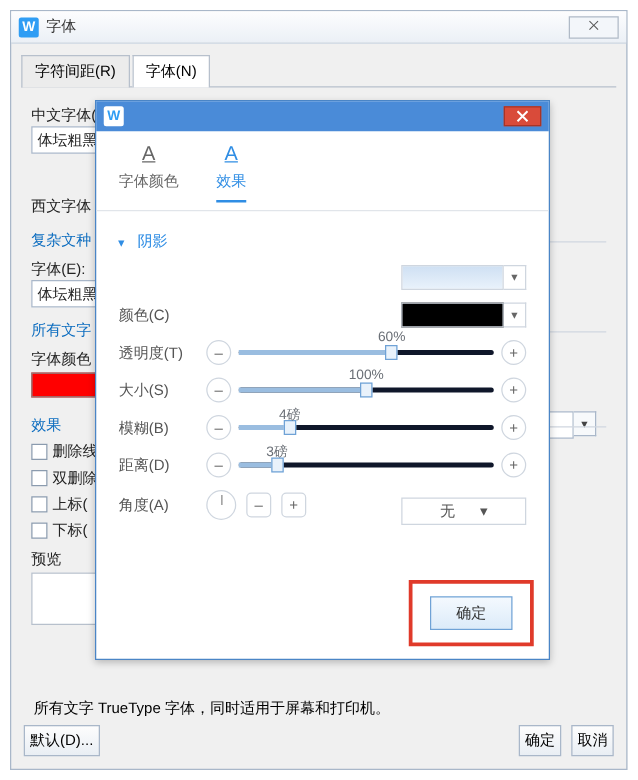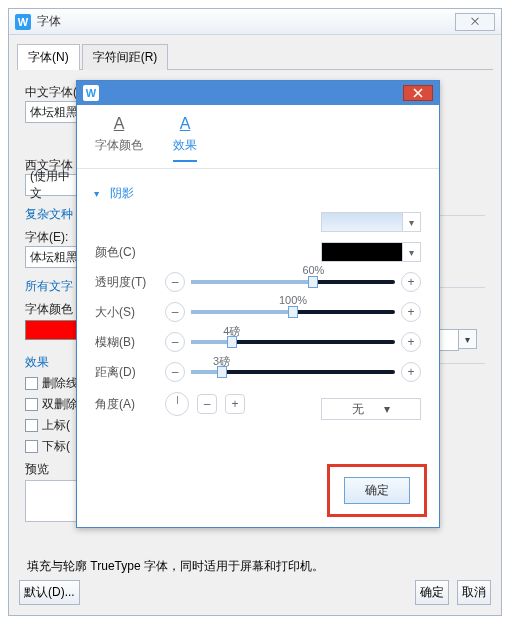--- a/index.html
+++ b/index.html
@@ -80,34 +80,33 @@
 <body>
 
 <div class="dlg-font">
   <div class="dlg-font-title">
     <span class="logo">W</span>
     <span>字体</span>
     <span class="close-slot">⨉</span>
   </div>
 
   <div class="tabs">
+    <div class="tab inactive">字符间距(R)</div>
     <div class="tab">字体(N)</div>
-    <div class="tab inactive">字符间距(R)</div>
   </div>
 
   <div class="form-area">
     <div style="display:flex; gap:40px;">
       <div class="row-label">中文字体(T):</div>
       <div class="row-label" style="margin-left:90px;">字形(Y):</div>
       <div class="row-label" style="margin-left:40px;">字号(S):</div>
     </div>
     <div class="combo" style="width:60px;">体坛粗黑</div>
 
     <div class="row-label" style="margin-top:34px;">西文字体</div>
-    <div class="combo" style="width:60px;">(使用中文</div>
 
     <div class="group-label">复杂文种</div>
     <div class="row-label">字体(E):</div>
     <div class="combo" style="width:60px;">体坛粗黑</div>
 
     <div class="group-label">所有文字</div>
     <div class="row-label">字体颜色</div>
     <div style="display:flex; margin-top:2px;">
       <div class="color-box red"></div>
     </div>
@@ -132,21 +131,21 @@
       </div>
     <div class="chk-row">
         <span class="chk"></span>
         <span>下标(</span>
       </div>
 
     <div class="row-label" style="margin-top:6px;">预览</div>
     <div class="preview-box" style="width:60px;"></div>
   </div>
 
-  <div class="footnote">填充与轮廓 TrueType 字体，同时适用于屏幕和打印机。</div>
+  <div class="footnote">所有文字 TrueType 字体，同时适用于屏幕和打印机。</div>
 
   <div class="btm-btns">
     <div class="btn">默认(D)...</div>
     <div style="flex:1"></div>
     <div class="btn">确定</div>
     <div class="btn">取消</div>
   </div>
 </div>
 
 <div class="dlg-effect">

